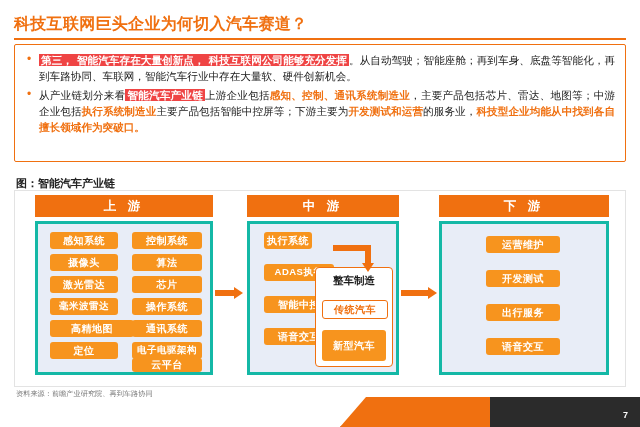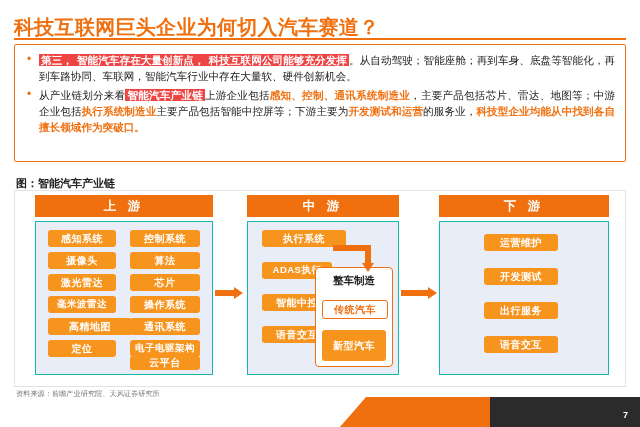--- a/index.html
+++ b/index.html
@@ -7,21 +7,21 @@
     width:640px;height:427px;overflow:hidden;
     background:#ffffff;
     font-family:"Liberation Sans","DejaVu Sans",sans-serif;
     position:relative;
   }
   .slide{position:relative;width:640px;height:427px;background:#fff;}
 
   
   .title{
     position:absolute;left:14px;top:14px;
-    font-size:20px;font-weight:bold;color:#f07010;
+    font-size:16px;font-weight:bold;color:#f07010;
     letter-spacing:0.3px;white-space:nowrap;
   }
   .title-rule{
     position:absolute;left:14px;top:38px;width:612px;height:1.5px;
     background:#f07010;
   }
 
   
   .bullets{
     position:absolute;left:14px;top:44px;width:612px;height:118px;
@@ -60,21 +60,21 @@
     background:#f07010;color:#fff;
     font-size:12.5px;font-weight:bold;letter-spacing:4px;
     display:flex;align-items:center;justify-content:center;
   }
   .band.up{left:20px;width:178px;}
   .band.mid{left:232px;width:152px;}
   .band.down{left:424px;width:170px;}
 
   .panel{
     position:absolute;top:30px;
-    border:1px solid #14b8a6;background:#ffffff;box-sizing:border-box;
+    border:3px solid #14b8a6;background:#ffffff;box-sizing:border-box;
   }
   .panel.up{left:20px;width:178px;height:154px;background:#e8edf7;}
   .panel.mid{left:232px;width:152px;height:154px;background:#e8edf7;}
   .panel.down{left:424px;width:170px;height:154px;background:#e8edf7;}
 
   .chip{
     position:absolute;
     background:#f7941e;color:#ffffff;
     border-radius:3px;
     font-size:10px;font-weight:bold;
@@ -166,21 +166,21 @@
       <div class="chip" style="left:94px;top:8px;width:70px;height:17px;">控制系统</div>
       <div class="chip" style="left:94px;top:30px;width:70px;height:17px;">算法</div>
       <div class="chip" style="left:94px;top:52px;width:70px;height:17px;">芯片</div>
       <div class="chip" style="left:94px;top:74px;width:70px;height:17px;">操作系统</div>
       <div class="chip" style="left:94px;top:96px;width:70px;height:17px;">通讯系统</div>
       <div class="chip small" style="left:94px;top:118px;width:70px;height:17px;">电子电驱架构</div>
       <div class="chip" style="left:94px;top:134px;width:70px;height:14px;">云平台</div>
     </div>
 
     <div class="panel mid">
-      <div class="chip" style="left:14px;top:8px;width:84px;height:17px;">执行系统</div>
+      <div class="chip" style="left:14px;top:8px;width:48px;height:17px;">执行系统</div>
       <div class="chip small" style="left:14px;top:40px;width:70px;height:17px;">ADAS执行</div>
       <div class="chip" style="left:14px;top:72px;width:70px;height:17px;">智能中控</div>
       <div class="chip" style="left:14px;top:104px;width:70px;height:17px;">语音交互</div>
     </div>
 
     <div class="nestbox">
       <div style="position:absolute;left:0;top:6px;width:100%;text-align:center;font-size:10.5px;font-weight:bold;color:#1a1a1a;">整车制造</div>
       <div class="chip white" style="left:6px;top:32px;width:64px;height:17px;">传统汽车</div>
       <div class="chip" style="left:6px;top:62px;width:64px;height:31px;">新型汽车</div>
     </div>
@@ -200,21 +200,21 @@
       <div class="arr-body" style="left:0;top:2px;width:38px;height:6px;"></div>
       <div class="arr-body" style="left:32px;top:2px;width:6px;height:20px;"></div>
       <div class="arr-head-down" style="left:29px;top:20px;"></div>
     </div>
     <div class="arrow" style="left:386px;top:96px;width:38px;height:12px;">
       <div class="arr-body" style="left:0;top:3px;width:28px;height:6px;"></div>
       <div class="arr-head" style="left:27px;top:0;"></div>
     </div>
   </div>
 
-  <div class="source">资料来源：前瞻产业研究院、天风证券研究所</div>
+  <div class="source">资料来源：前瞻产业研究院、再到车路协同</div>
 
   <div class="footer-wrap">
     <div class="f-dark"></div>
     <div class="f-or"></div>
     <div class="pageno">7</div>
   </div>
 
 </div>
 
 </body></html>

